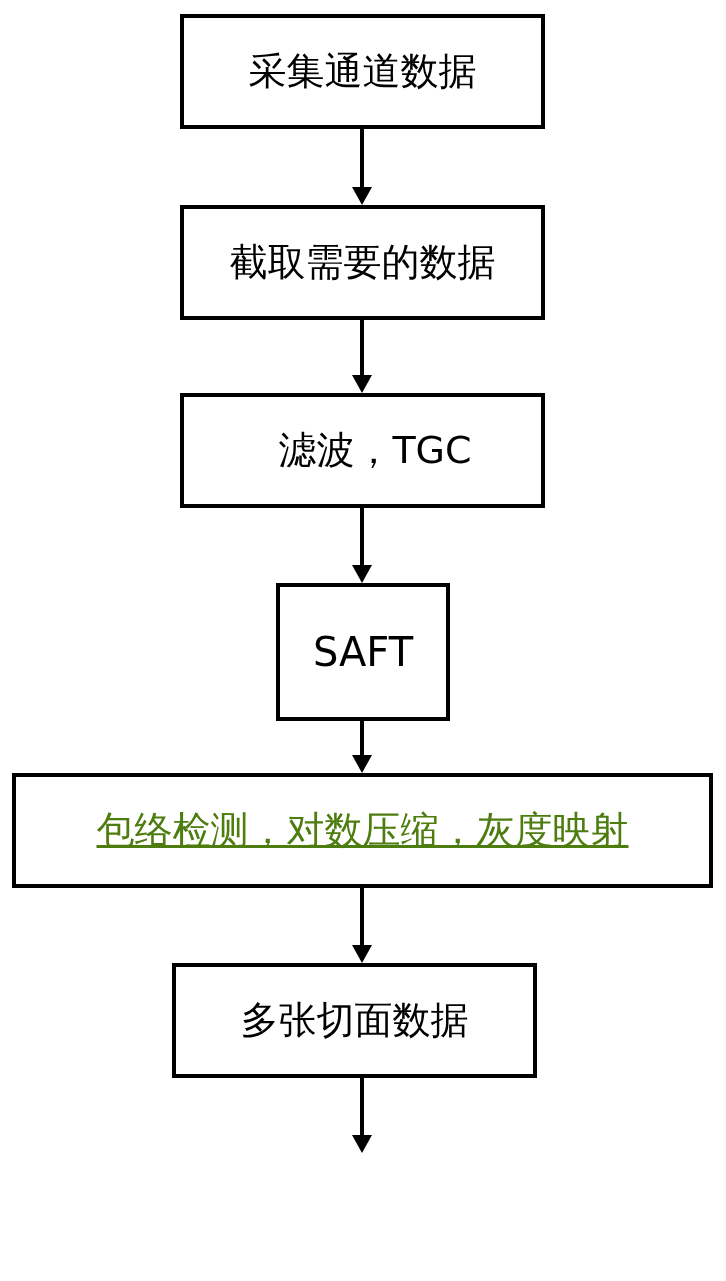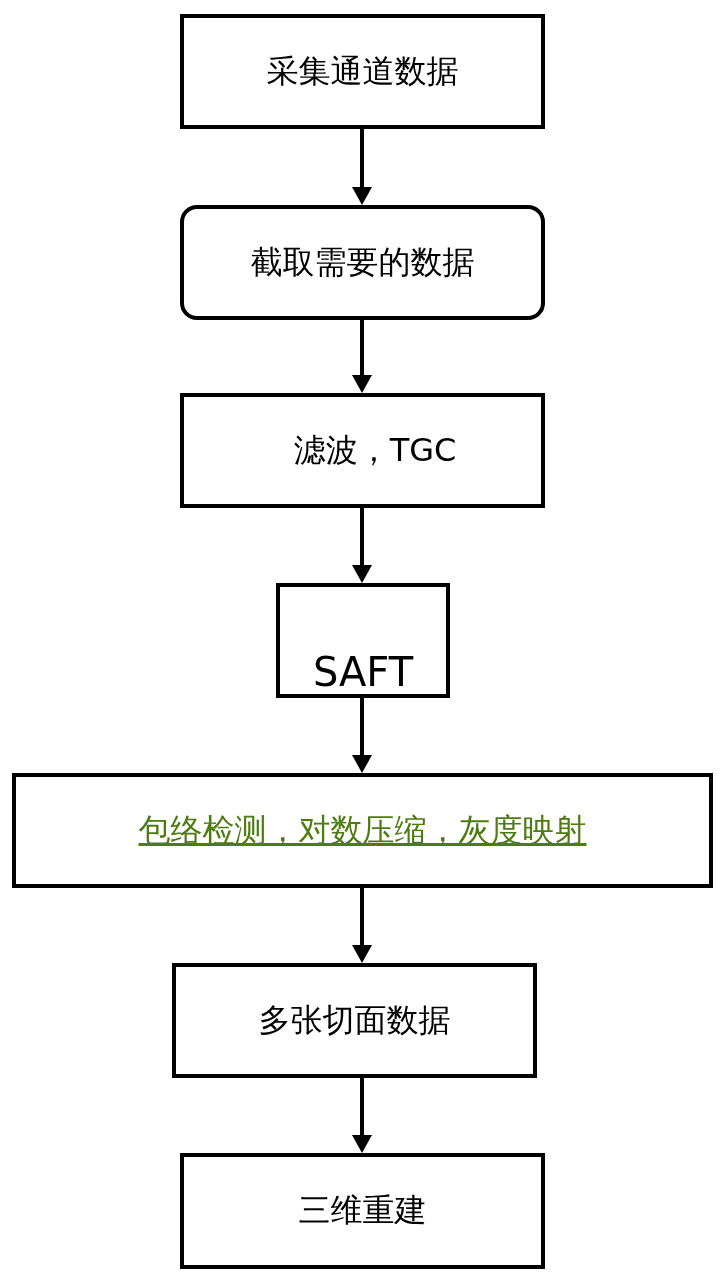--- a/index.html
+++ b/index.html
@@ -24,21 +24,21 @@
     position: absolute;
     box-sizing: border-box;
     background: #ffffff;
     border: 4px solid #000000;
     display: flex;
     align-items: center;
     justify-content: center;
   }
   .node-label {
     color: #000000;
-    font-size: 32px;
+    font-size: 38px;
     line-height: 1.1;
     white-space: nowrap;
     letter-spacing: 0px;
     font-weight: 400;
   }
   .node-label.latin {
     font-size: 40px;
   }
   .connector {
     position: absolute;
@@ -84,31 +84,28 @@
     </div>
     <div class="connector" style="left: 352px; top: 1078px; width: 20px; height: 75px;">
       <svg width="20" height="75" viewBox="0 0 20 75">
         <rect x="8" y="0" width="4" height="59" fill="#000000"></rect>
         <polygon points="0,57 20,57 10,75" fill="#000000"></polygon>
       </svg>
     </div>
     <div class="node" style="left: 180px; top: 14px; width: 365px; height: 115px; border-width: 4px; border-color: rgb(0, 0, 0); background: rgb(255, 255, 255);">
       <span class="node-label" style="color: rgb(0, 0, 0);">采集通道数据</span>
     </div>
-    <div class="node" style="left: 180px; top: 205px; width: 365px; height: 115px; border-width: 4px; border-color: rgb(0, 0, 0); background: rgb(255, 255, 255); border-radius: 17px;">
+    <div class="node" style="left: 180px; top: 205px; width: 365px; height: 115px; border-width: 4px; border-color: rgb(0, 0, 0); background: rgb(255, 255, 255);">
       <span class="node-label" style="color: rgb(0, 0, 0);">截取需要的数据</span>
     </div>
     <div class="node" style="left: 180px; top: 393px; width: 365px; height: 115px; border-width: 4px; border-color: rgb(0, 0, 0); background: rgb(255, 255, 255);">
       <span class="node-label" style="color: rgb(0, 0, 0); margin-left: 25px;">滤波，TGC</span>
     </div>
-    <div class="node" style="left: 276px; top: 583px; width: 174px; height: 115px; border-width: 4px; border-color: rgb(0, 0, 0); background: rgb(255, 255, 255); align-items: flex-end;">
+    <div class="node" style="left: 276px; top: 583px; width: 174px; height: 138px; border-width: 4px; border-color: rgb(0, 0, 0); background: rgb(255, 255, 255);">
       <span class="node-label latin" style="color: rgb(0, 0, 0);">SAFT</span>
     </div>
     <div class="node" style="left: 12px; top: 773px; width: 701px; height: 115px; border-width: 4px; border-color: rgb(0, 0, 0); background: rgb(255, 255, 255);">
       <span class="node-label" style="color: #4d7c0f; text-decoration: underline;">包络检测，对数压缩，灰度映射</span>
     </div>
     <div class="node" style="left: 172px; top: 963px; width: 365px; height: 115px; border-width: 4px; border-color: rgb(0, 0, 0); background: rgb(255, 255, 255);">
       <span class="node-label" style="color: rgb(0, 0, 0);">多张切面数据</span>
     </div>
-    <div class="node" style="left: 180px; top: 1153px; width: 365px; height: 116px; border-width: 4px; border-color: rgb(0, 0, 0); background: rgb(255, 255, 255);">
-      <span class="node-label" style="color: rgb(0, 0, 0);">三维重建</span>
-    </div>
   </div>
 
 </body></html>

